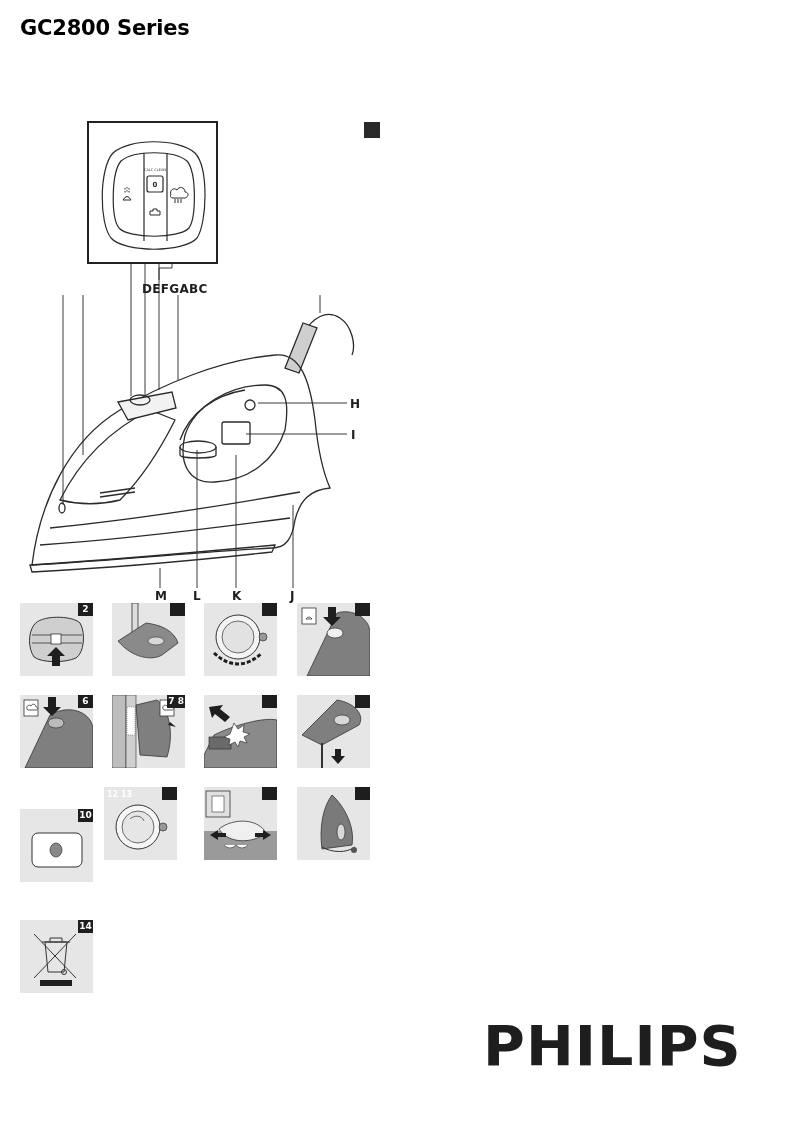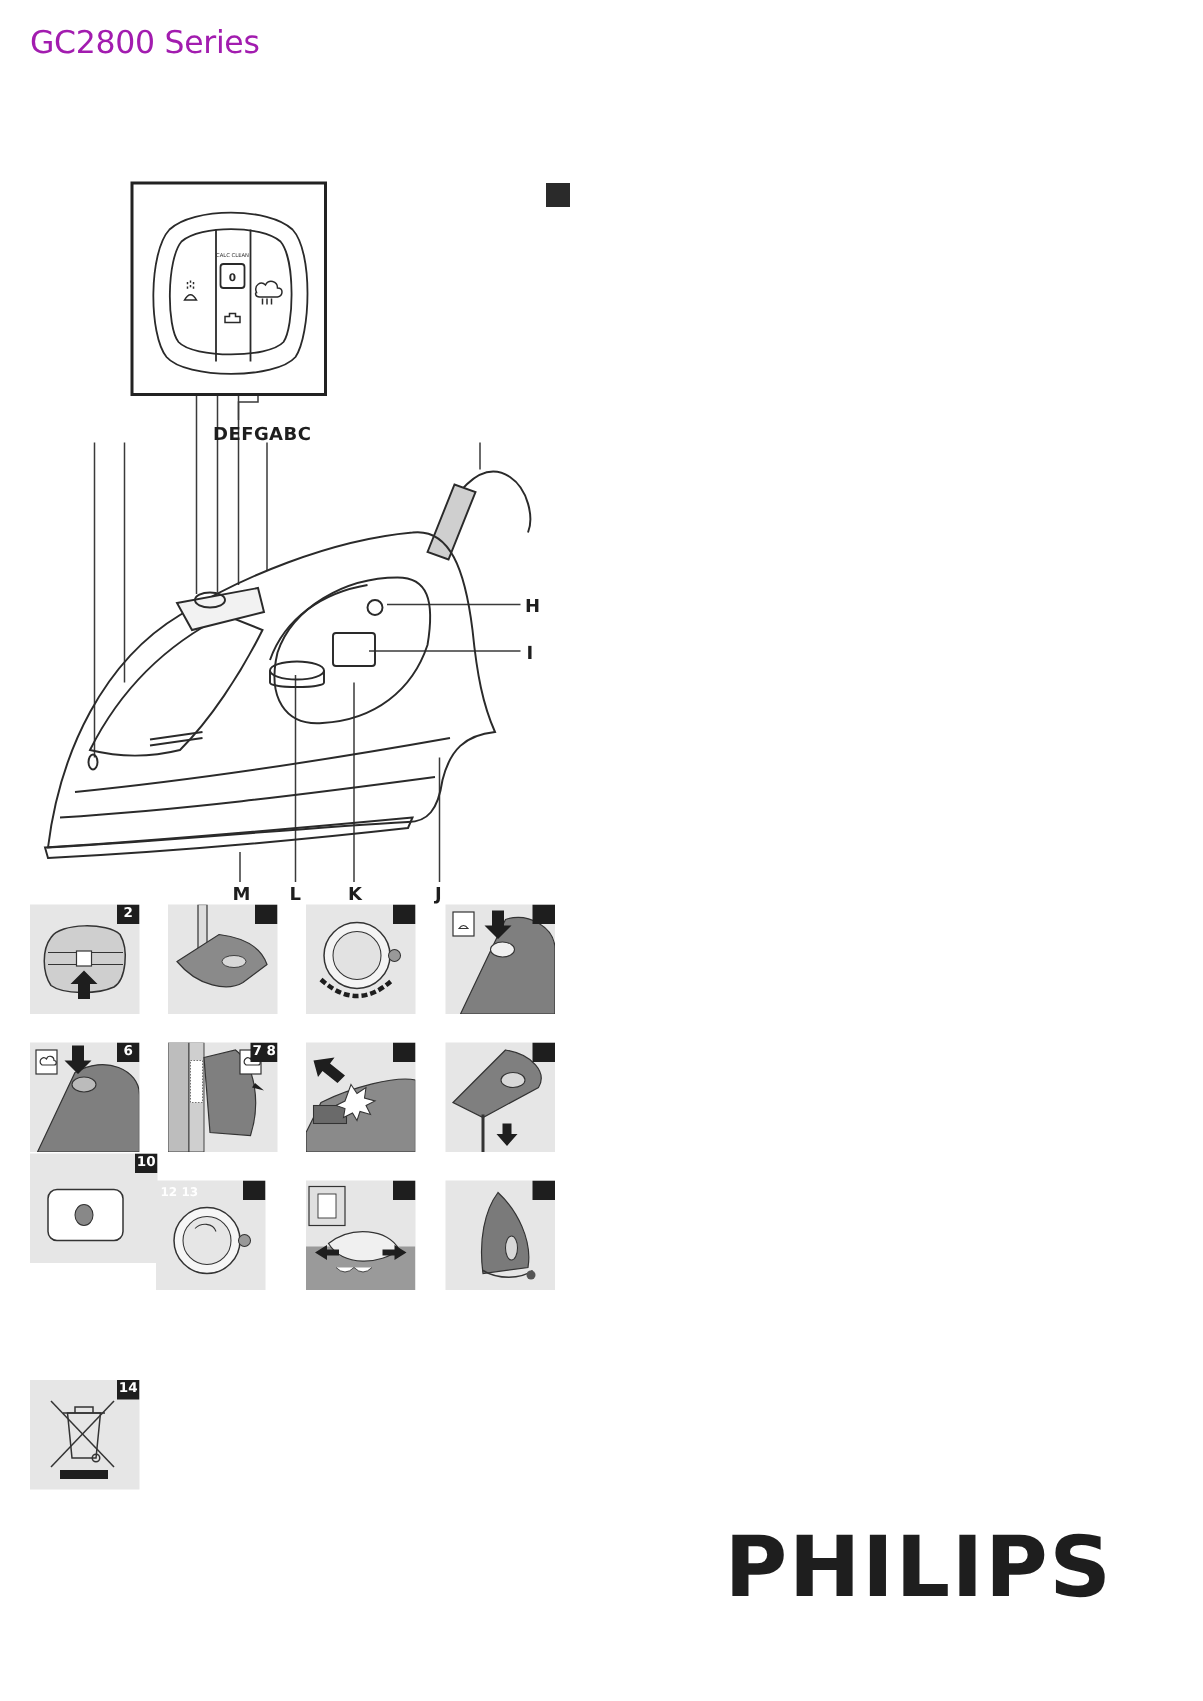--- a/index.html
+++ b/index.html
@@ -1,17 +1,17 @@
 <!DOCTYPE html>
 <html><head>
 <meta charset="utf-8">
 <style>
   html,body{margin:0;padding:0;background:#ffffff;}
   body{width:802px;height:1134px;position:relative;overflow:hidden;font-family:"DejaVu Sans",sans-serif;color:#1a1a1a;}
-  .title{position:absolute;left:20px;top:16px;font-size:21px;font-weight:normal;letter-spacing:-0.2px;color:#a21caf;}
+  .title{position:absolute;left:20px;top:16px;font-size:21px;font-weight:bold;letter-spacing:-0.2px;color:#000000;}
   .lang-square{position:absolute;left:364px;top:122px;width:16px;height:16px;background:#2a2a2a;}
   .inset{position:absolute;left:87px;top:121px;width:131px;height:143px;border:2px solid #222;box-sizing:border-box;background:#fff;}
   .main-svg{position:absolute;left:0;top:0;}
   .lbl{position:absolute;font-weight:bold;font-size:12px;color:#1e1e1e;letter-spacing:0.3px;}
   .panel{position:absolute;width:73px;height:73px;background:#e6e6e6;overflow:hidden;}
   .panel svg{position:absolute;left:0;top:0;}
   .pnum{position:absolute;right:0;top:0;min-width:13px;height:13px;background:#1e1e1e;color:#fff;font-size:9px;font-weight:bold;line-height:13px;text-align:center;padding:0 1px;}
   .pnum.empty{width:13px;}
   .logo{position:absolute;left:483px;top:1018px;font-family:"DejaVu Sans",sans-serif;font-weight:bold;font-size:56px;letter-spacing:1px;color:#1e1e1e;line-height:56px;transform:scaleX(1.02);transform-origin:left;}
 </style>
@@ -183,21 +183,21 @@
 <div class="panel" style="left:297px;top:695px;">
   <svg width="73" height="73" viewBox="0 0 73 73">
     <path d="M5,40 L40,5 C58,8 68,20 62,30 L25,50 z" fill="#7f7f7f" stroke="#333" stroke-width="0.8"></path>
     <ellipse cx="45" cy="25" rx="8" ry="5" fill="#d8d8d8" stroke="#333" stroke-width="0.7"></ellipse>
     <path d="M25,48 v25" stroke="#333" stroke-width="2" fill="none"></path>
     <path d="M38,54 h6 v7 h4 l-7,8 l-7,-8 h4z" fill="#1e1e1e"></path>
   </svg>
   <div class="pnum empty"></div>
 </div>
 
-<div class="panel" style="left:20px;top:769px;padding-left:12px;">
+<div class="panel" style="left:20px;top:809px;">
   <svg width="73" height="73" viewBox="0 0 73 73">
     <rect x="12" y="24" width="50" height="34" rx="6" fill="#fff" stroke="#333" stroke-width="1"></rect>
     <ellipse cx="36" cy="41" rx="6" ry="7" fill="#888" stroke="#333" stroke-width="0.7"></ellipse>
   </svg>
   <div class="pnum">10</div>
 </div>
 <div class="panel" style="left:104px;top:787px;">
   <svg width="73" height="73" viewBox="0 0 73 73">
     <circle cx="34" cy="40" r="22" fill="#f6f6f6" stroke="#333" stroke-width="1"></circle>
     <circle cx="34" cy="40" r="16" fill="#e6e6e6" stroke="#333" stroke-width="0.7"></circle>

